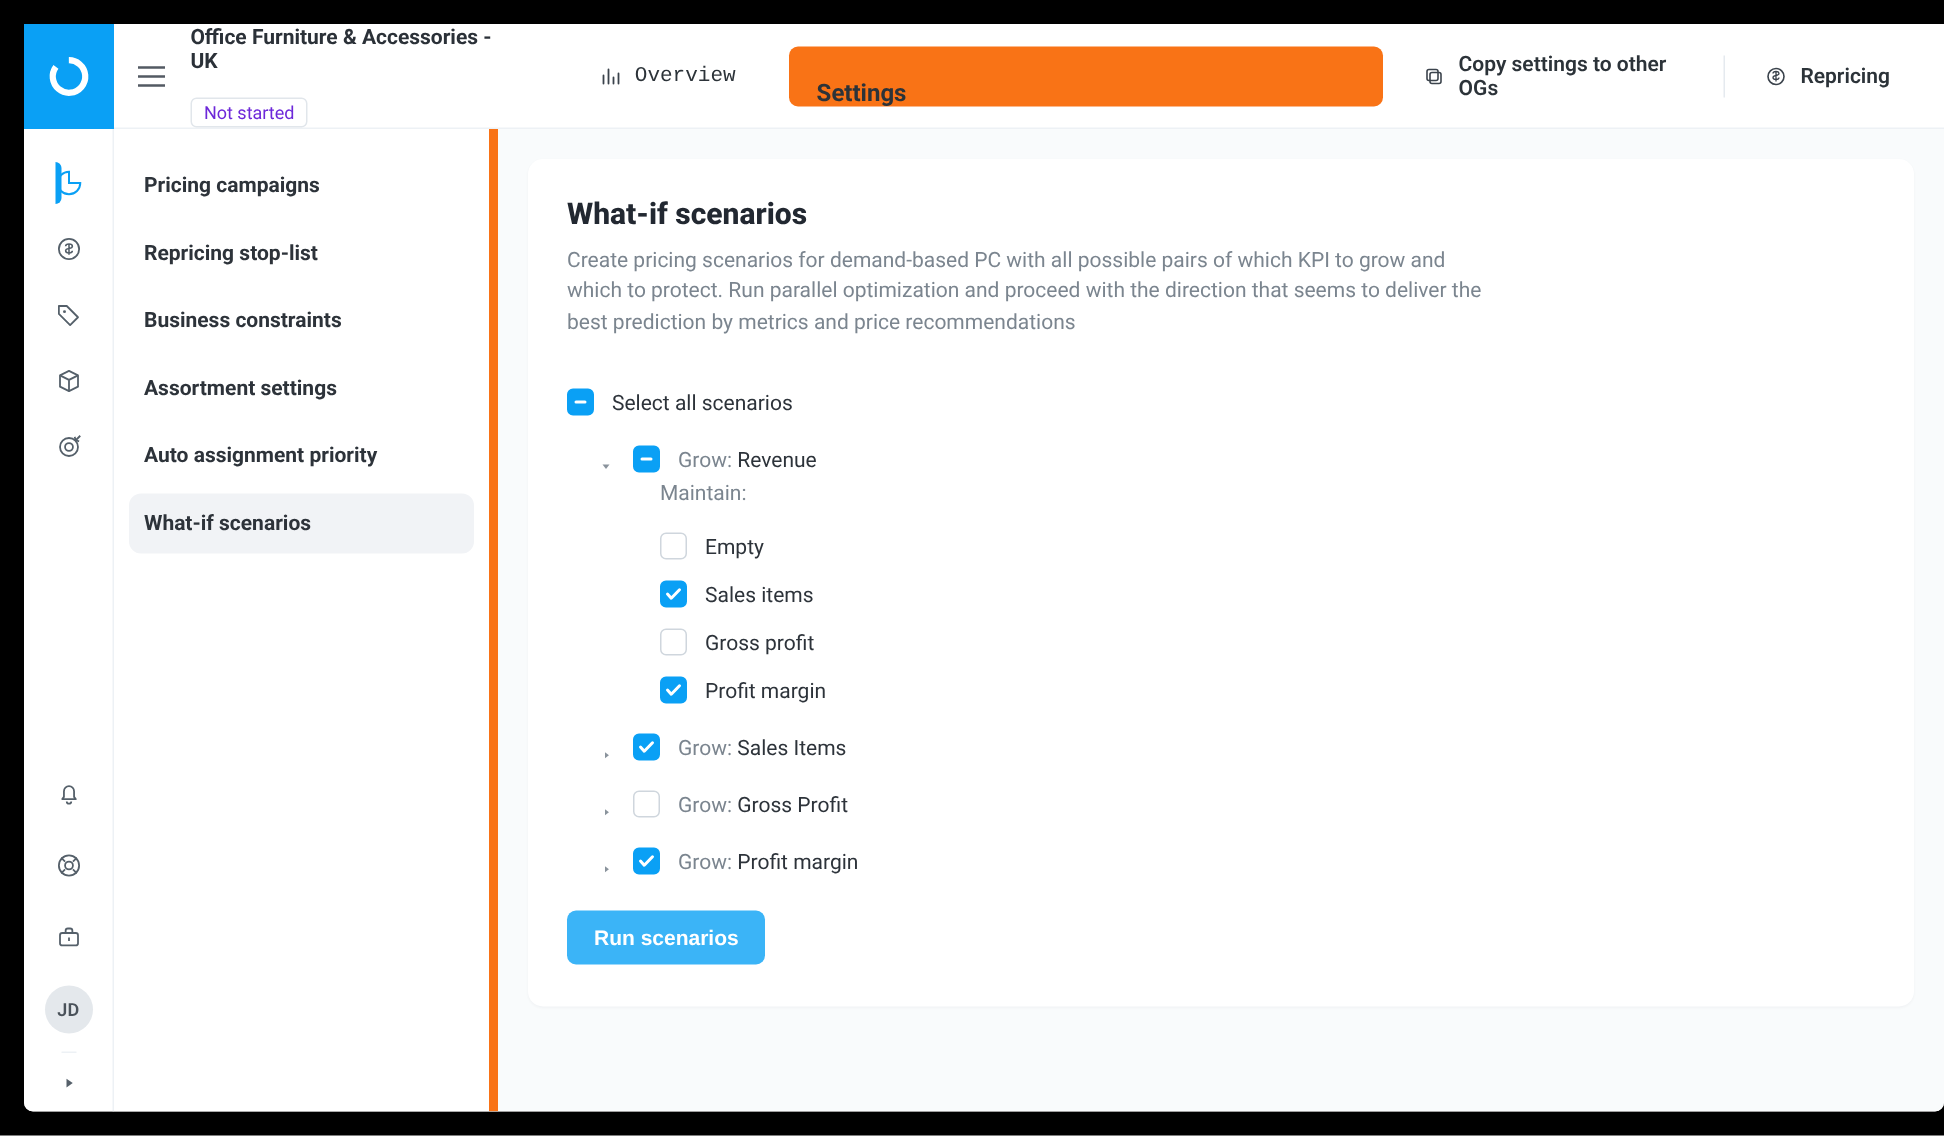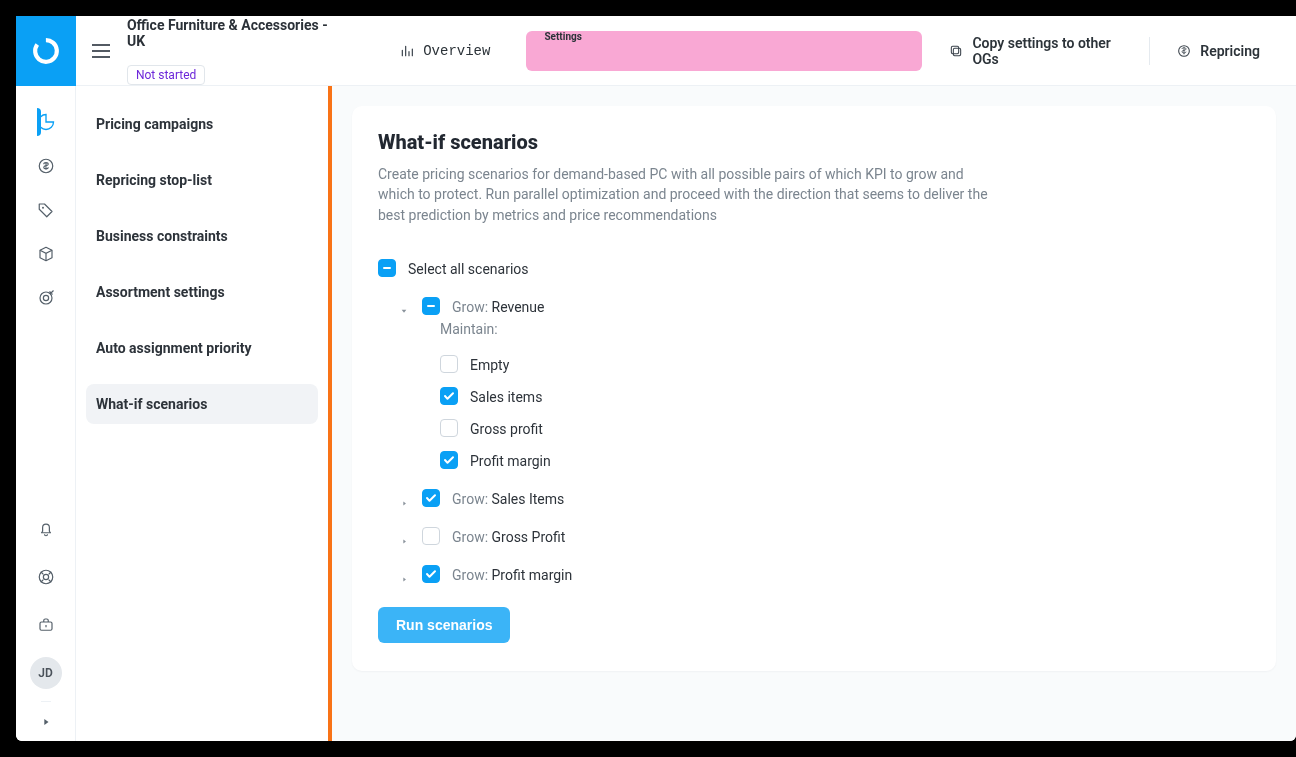--- a/index.html
+++ b/index.html
@@ -113,45 +113,45 @@
     height: 40px;
     padding: 0 26px;
     display:flex; align-items:center; gap:8px;
     font-size: 14px; color:#2c3339; font-weight:500;
     cursor:pointer;
     border-radius: 6px;
   }
   .tab.left { padding-left: 24px; }
   .tab-settings-wrap { flex:1; display:flex; justify-content:center; }
   .tab-settings {
-    background:#f9a8d4;
+    background:#f97316;
     height: 40px;
     width: 396px;
     border-radius: 6px;
-    display:flex; align-items:flex-start;
+    display:flex; align-items:flex-end;
     padding:0 18px;
-    font-size:10px; font-weight:700; color:#2c3339;
+    font-size:16px; font-weight:700; color:#2c3339;
   }
   .action-btn {
     height: 36px;
     padding: 0 16px;
     display:flex; align-items:center; gap:8px;
     font-size: 14px; font-weight:600; color:#2c3339;
     cursor:pointer;
     border-radius:6px;
   }
   .divider-v { width:1px; height:28px; background:#e5eaef; }
 
   .body { flex:1; display:flex; overflow:hidden; }
   .subnav {
     width: 256px;
     background:#fff;
-    border-right:4px solid #f97316;
+    border-right:6px solid #f97316;
     padding: 18px 10px;
-    display:flex; flex-direction:column; gap:16px;
+    display:flex; flex-direction:column; gap:5px;
   }
   .subnav-item {
     font-size: 14px; font-weight:700; color:#2d333a;
     padding: 12px 10px;
     border-radius: 8px;
     cursor:pointer;
   }
   .subnav-item.active { background:#f1f3f6; }
 
   .main { flex:1; padding: 20px; overflow:auto; }

